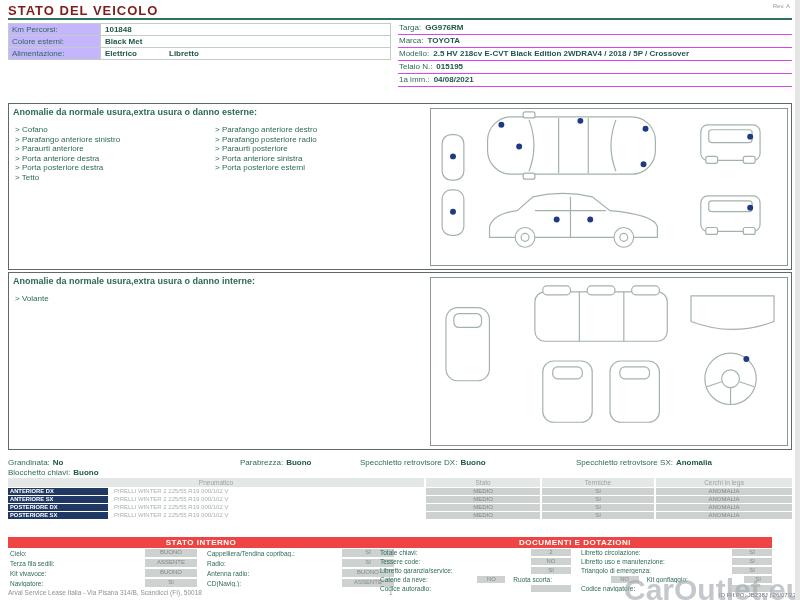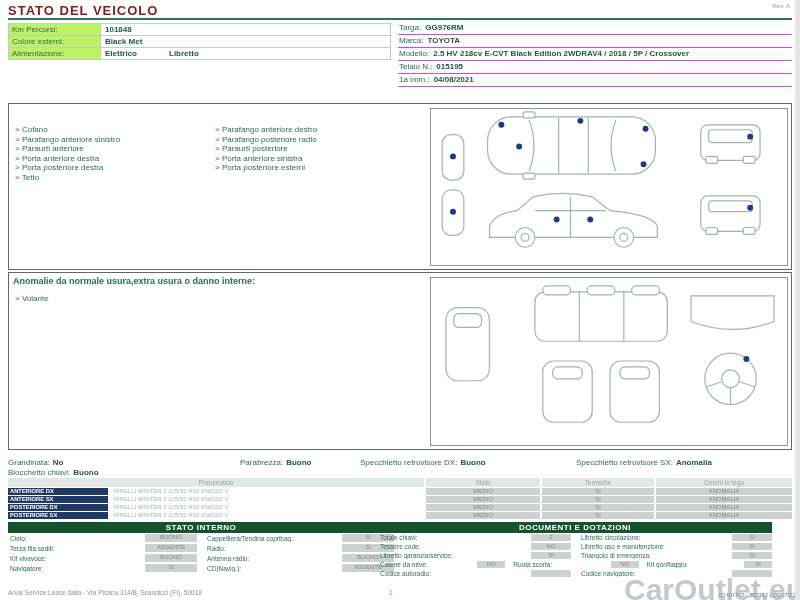--- a/index.html
+++ b/index.html
@@ -6,21 +6,21 @@
   html,body{width:800px;height:600px;}
   body{font-family:"Liberation Sans",sans-serif;background:#fff;position:relative;overflow:hidden;color:#2d6a58;}
   .page{position:absolute;inset:0;background:#fff;}
 
   .title{position:absolute;left:8px;top:3px;font-size:13px;font-weight:bold;letter-spacing:1px;color:#7f1d1d;}
   .rev{position:absolute;right:10px;top:3px;font-size:6px;color:#9b9b9b;}
   .title-rule{position:absolute;left:8px;right:8px;top:18px;border-top:2px solid #30715d;}
 
   .info-left{position:absolute;left:8px;top:23px;width:383px;border:1px solid #c2cdc8;border-bottom:none;font-size:8px;}
   .il-row{display:flex;align-items:stretch;height:12px;border-bottom:1px solid #c2cdc8;}
-  .il-label{width:92px;background:#bef264;border-right:1px solid #c2cdc8;display:flex;align-items:center;padding-left:3px;color:#2d6a58;}
+  .il-label{width:92px;background:#c4b5fd;border-right:1px solid #c2cdc8;display:flex;align-items:center;padding-left:3px;color:#2d6a58;}
   .il-value{display:flex;align-items:center;padding-left:4px;font-weight:bold;color:#1f5648;}
   .il-value.w60{width:64px;}
 
   .info-right{position:absolute;left:398px;top:22px;width:394px;font-size:8px;}
   .ir-row{border-bottom:1px solid #d946ef;padding:1px 0 2px 1px;min-height:12px;}
   .ir-label{color:#2d6a58;margin-right:4px;}
   .ir-value{font-weight:bold;color:#1f5648;}
 
   .box{position:absolute;left:8px;width:784px;border:1px solid #5f6a66;background:#fff;}
   .box-ext{top:103px;height:167px;}
@@ -45,21 +45,21 @@
   .ty-head{display:grid;grid-template-columns:416px 114px 112px 1fr;column-gap:2px;height:9px;margin-bottom:1px;}
   .ty-h{background:#e3e8e6;color:#9aa5a1;text-align:center;line-height:9px;font-size:6.5px;}
   .ty-row{display:grid;grid-template-columns:100px 314px 114px 112px 1fr;column-gap:2px;height:7px;margin-bottom:1px;}
   .ty-pos{background:#1f3864;color:#fff;font-weight:bold;line-height:7px;padding-left:2px;font-size:5.8px;}
   .ty-spec{color:#a8b2ae;line-height:7px;padding-left:4px;}
   .ty-badge{background:#cdd2d0;color:#7f8a86;text-align:center;line-height:7px;}
 
   .tbl{position:absolute;top:522px;font-size:6.5px;}
   .tbl-stato{left:8px;width:386px;}
   .tbl-doc{left:378px;width:394px;}
-  .tbl-head{background:#14532d;color:#fff;font-weight:bold;text-align:center;font-size:8px;height:11px;line-height:11px;letter-spacing:0.5px;}
+  .tbl-head{background:#ef4444;color:#fff;font-weight:bold;text-align:center;font-size:8px;height:11px;line-height:11px;letter-spacing:0.5px;margin-top:15px;}
   .si-row{display:grid;grid-template-columns:1fr 52px 8px 1fr 52px;align-items:center;height:10px;}
   .doc-row{display:grid;grid-template-columns:1fr 40px 8px 1fr 40px;align-items:center;height:9px;}
   .doc-row3{display:grid;grid-template-columns:1fr 28px 6px 1fr 28px 6px 1fr 28px;align-items:center;height:9px;}
   .tbl-label{color:#2d6a58;padding-left:2px;white-space:nowrap;overflow:hidden;}
   .tbl-badge{background:#cdd2d0;color:#7f8a86;text-align:center;height:7.5px;line-height:7.5px;font-size:6px;}
 
   .footer-company{position:absolute;left:8px;top:589px;font-size:6.5px;color:#8d928f;}
   .footer-page{position:absolute;left:389px;top:589px;font-size:6.5px;color:#8d928f;}
   .footer-ref{position:absolute;right:4px;top:592px;font-size:6px;color:#5d6874;}
   .watermark{position:absolute;right:-4px;bottom:-7px;font-size:30px;font-weight:bold;color:#a6acb1;opacity:0.65;}
@@ -102,20 +102,21 @@
     </div>
     <div class="ir-row">
       <span class="ir-label">Telaio N.:</span><span class="ir-value">015195</span>
     </div>
     <div class="ir-row">
       <span class="ir-label">1a imm.:</span><span class="ir-value">04/08/2021</span>
     </div>
   </div>
 
   <div class="box box-ext">
+    <div class="box-title">Anomalie da normale usura,extra usura o danno esterne:</div>
     <div class="anom-col col1">
       <div class="anom-item">Cofano</div>
       <div class="anom-item">Parafango anteriore sinistro</div>
       <div class="anom-item">Paraurti anteriore</div>
       <div class="anom-item">Porta anteriore destra</div>
       <div class="anom-item">Porta posteriore destra</div>
       <div class="anom-item">Tetto</div>
     </div>
     <div class="anom-col col2">
       <div class="anom-item">Parafango anteriore destro</div>

